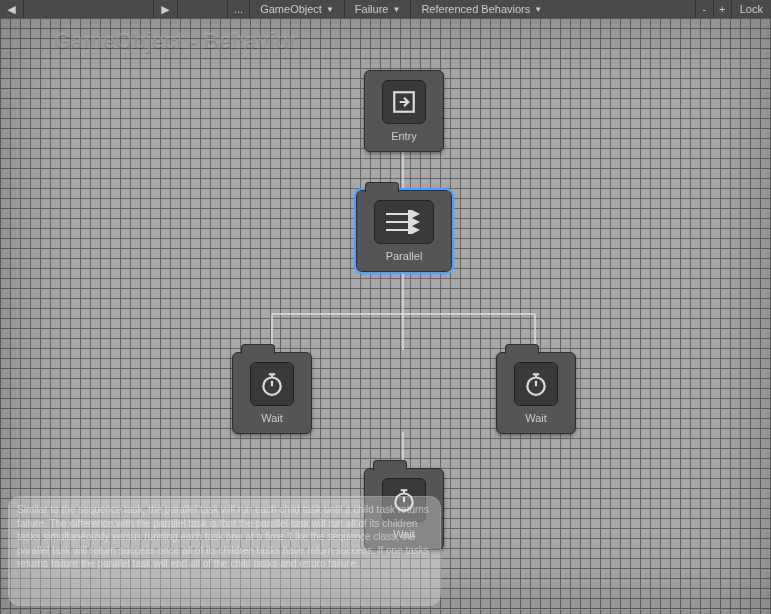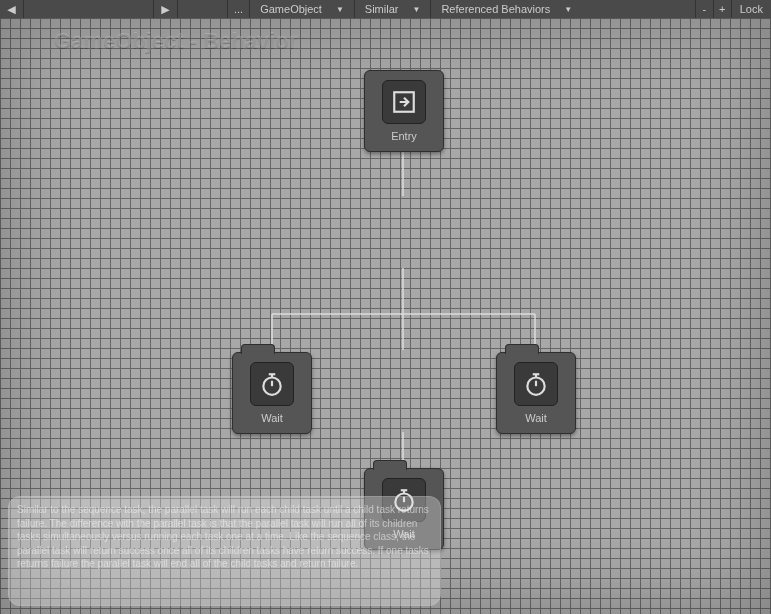--- a/index.html
+++ b/index.html
@@ -35,21 +35,21 @@
     cursor: pointer;
     height: 100%;
     display: flex;
     align-items: center;
     justify-content: center;
     border-right: 1px solid #333;
   }
   .tb-drop {
     display: flex;
     align-items: center;
-    gap: 14px;
+    gap: 4px;
     padding: 0 10px;
     height: 100%;
     border-right: 1px solid #333;
     cursor: pointer;
     white-space: nowrap;
   }
   .tb-drop .caret {
     font-size: 8px;
   }
   .tb-btn {
@@ -171,21 +171,21 @@
   <div class="tb-arrow">
     <span>▶</span>
   </div>
   <div class="tb-arrow" style="width:50px;"></div>
   <div class="tb-sec">...</div>
   <div class="tb-drop">
     <span>GameObject</span>
     <span class="caret">▼</span>
   </div>
   <div class="tb-drop">
-    <span>Similar</span>
+    <span>Failure</span>
     <span class="caret">▼</span>
   </div>
   <div class="tb-drop" style="flex:1;min-width:0;text-align:center;">
     <span>Referenced Behaviors</span>
     <span class="caret">▼</span>
   </div>
   <div class="tb-btn">-</div>
   <div class="tb-btn">+</div>
   <div class="tb-lock">Lock</div>
 </div>
@@ -206,20 +206,36 @@
   <div class="node small" style="left:364px; top:52px;">
     <div class="iconwrap">
       <svg width="26" height="26" viewBox="0 0 24 24">
           <rect x="3" y="3" width="18" height="18" fill="none" stroke="#ddd" stroke-width="2"></rect>
           <path d="M8 12 h8 M12 8 l4 4 -4 4" fill="none" stroke="#ddd" stroke-width="2"></path>
         </svg>
     </div>
     <div class="label">Entry</div>
   </div>
 
+  <div class="node wide selected" style="left:356px; top:172px;">
+    <div class="tab"></div>
+    <div class="iconwrap" style="width:60px;">
+      <svg width="40" height="24" viewBox="0 0 40 24">
+        <defs>
+            <marker id="ah" markerWidth="6" markerHeight="6" refX="5" refY="3" orient="auto">
+              <path d="M0,0 L6,3 L0,6 Z" fill="#ddd"></path>
+            </marker>
+          </defs>
+        <line x1="2" y1="4" x2="34" y2="4" stroke="#ddd" stroke-width="2" marker-end="url(#ah)"></line>
+        <line x1="2" y1="12" x2="34" y2="12" stroke="#ddd" stroke-width="2" marker-end="url(#ah)"></line>
+        <line x1="2" y1="20" x2="34" y2="20" stroke="#ddd" stroke-width="2" marker-end="url(#ah)"></line>
+      </svg>
+    </div>
+    <div class="label">Parallel</div>
+  </div>
 
   <div class="node small" style="left:232px; top:334px;">
     <div class="tab"></div>
     <div class="iconwrap">
       <svg width="26" height="26" viewBox="0 0 24 24">
           <circle cx="12" cy="14" r="8" fill="none" stroke="#ddd" stroke-width="2"></circle>
           <line x1="12" y1="14" x2="12" y2="9" stroke="#ddd" stroke-width="2"></line>
           <line x1="9" y1="3" x2="15" y2="3" stroke="#ddd" stroke-width="2"></line>
           <line x1="12" y1="3" x2="12" y2="6" stroke="#ddd" stroke-width="2"></line>
         </svg>

